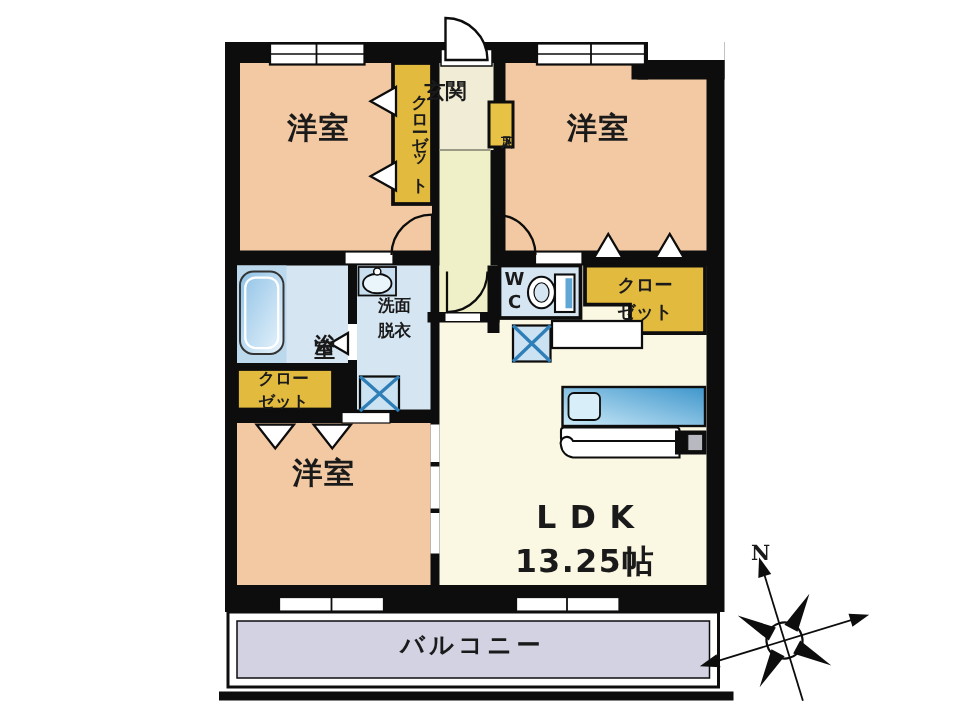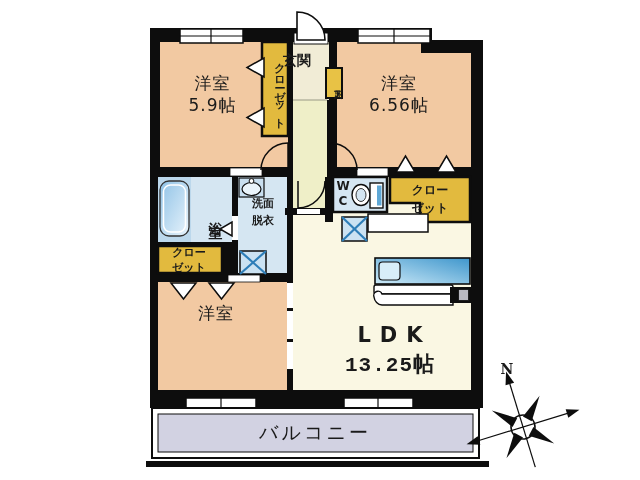--- a/index.html
+++ b/index.html
@@ -1,32 +1,32 @@
 <!DOCTYPE html>
 <html><head>
 <meta charset="utf-8">
 <style>
   html,body{margin:0;padding:0;background:#fff;}
   #canvas{position:relative;width:640px;height:480px;background:#fff;overflow:hidden;
           font-family:"DejaVu Sans",sans-serif;color:#111;}
   #plan-svg{position:absolute;left:0;top:0;}
   .lbl{position:absolute;text-align:center;white-space:pre-line;color:#1a1a1a;}
-  .room-name{font-size:17px;font-weight:400;line-height:1.32;letter-spacing:1px;}
+  .room-name{font-size:20px;font-weight:700;line-height:1.32;letter-spacing:1px;}
   .ldk-name{font-size:21px;font-weight:600;line-height:1.32;letter-spacing:9px;padding-left:9px;}
-  .ldk-size{font-size:21px;font-weight:600;letter-spacing:1px;font-family:Liberation Mono, monospace;}
+  .ldk-size{font-size:21px;font-weight:600;letter-spacing:1px;}
   .genkan{font-size:14px;font-weight:600;}
   .vert{writing-mode:vertical-rl;text-orientation:upright;}
   .closet-strip-lbl{font-size:11px;font-weight:600;letter-spacing:1px;line-height:1;}
   .shoe-lbl{font-size:8px;font-weight:600;line-height:1;}
   .bath-lbl{font-size:14px;font-weight:600;letter-spacing:2px;}
   .wash-lbl{font-size:11px;font-weight:600;line-height:1.5;}
   .wc-lbl{font-size:12px;font-weight:600;line-height:1.25;}
   .closet2-lbl{font-size:12px;font-weight:600;line-height:1.5;}
   .closet3-lbl{font-size:11px;font-weight:600;line-height:1.35;}
-  .balcony-lbl{font-size:19px;font-weight:400;letter-spacing:3px;}
+  .balcony-lbl{font-size:16px;font-weight:700;letter-spacing:3px;}
   .north-lbl{font-size:14px;font-family:"DejaVu Serif",serif;font-weight:600;}
 </style>
 </head>
 <body>
 
 <div id="canvas">
 
 <svg id="plan-svg" width="640" height="480" viewBox="0 0 640 480">
   <defs>
     <linearGradient id="kg" x1="1" y1="0" x2="0" y2="1">
@@ -177,27 +177,27 @@
     <polygon points="0,-58 -4.5,-45 4.5,-45" fill="#0d0d0d"></polygon>
     <polygon points="59,0 46,-4.5 46,4.5" fill="#0d0d0d"></polygon>
     <polygon points="-59,0 -46,-4.5 -46,4.5" fill="#0d0d0d"></polygon>
     <polygon points="3,-10 25,-25 10,-3" fill="#0d0d0d"></polygon>
     <polygon points="10,3 25,25 3,10" fill="#0d0d0d"></polygon>
     <polygon points="-3,10 -25,25 -10,3" fill="#0d0d0d"></polygon>
     <polygon points="-10,-3 -25,-25 -3,-10" fill="#0d0d0d"></polygon>
   </g>
 </svg>
 
-<div class="lbl room-name" style="left:155px;top:72px;width:115px;"><span>洋室</span><br><span>5.9帖</span></div>
-
-<div class="lbl room-name" style="left:338px;top:72px;width:122px;"><span>洋室</span><br><span>6.56帖</span></div>
+<div class="lbl room-name" style="left:155px;top:72px;width:115px;"><span>洋室</span><br></div>
+
+<div class="lbl room-name" style="left:338px;top:72px;width:122px;"><span>洋室</span><br></div>
 
 <div class="lbl room-name" style="left:155px;top:302px;width:122px;"><span>洋室</span><br></div>
 
-<div class="lbl" style="left:318px;top:322px;width:144px;text-align:center;"><span class="ldk-name">LDK</span><br><span class="ldk-size">13.25帖</span></div>
+<div class="lbl" style="left:318px;top:332px;width:144px;text-align:center;"><span class="ldk-name">LDK</span><br><span class="ldk-size">13.25帖</span></div>
 
 <div class="lbl genkan" style="left:277px;top:52px;width:40px;">玄関</div>
 
 <div class="lbl vert closet-strip-lbl" style="left:267px;top:47px;width:18px;height:84px;">クローゼット</div>
 
 <div class="lbl vert shoe-lbl" style="left:329px;top:71px;width:12px;height:26px;">下足入</div>
 
 <div class="lbl vert bath-lbl" style="left:201px;top:188px;width:24px;height:50px;">浴室</div>
 
 <div class="lbl wash-lbl" style="left:237px;top:196px;width:52px;"><span>洗面</span><br><span>脱衣</span></div>

